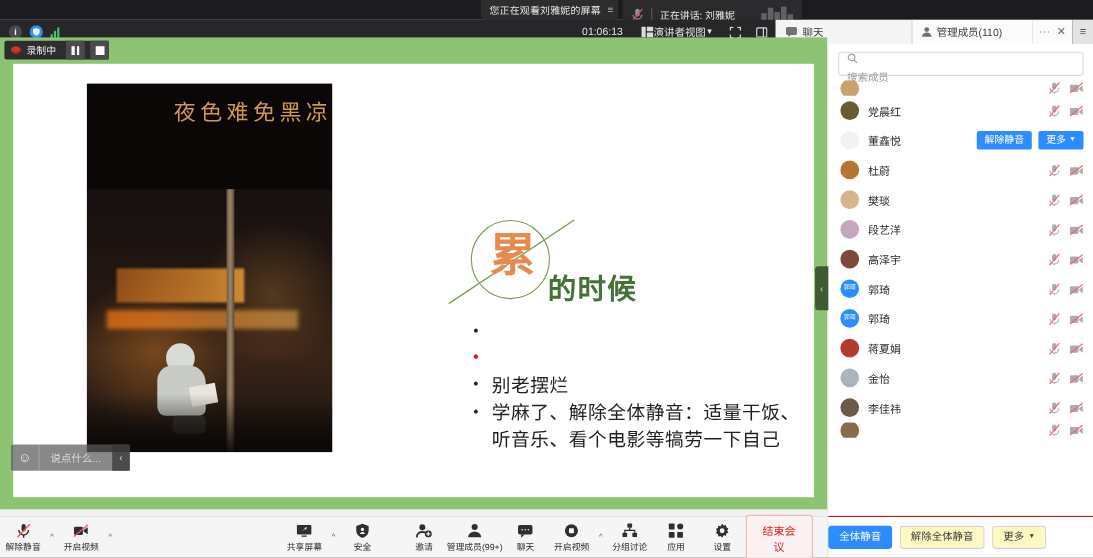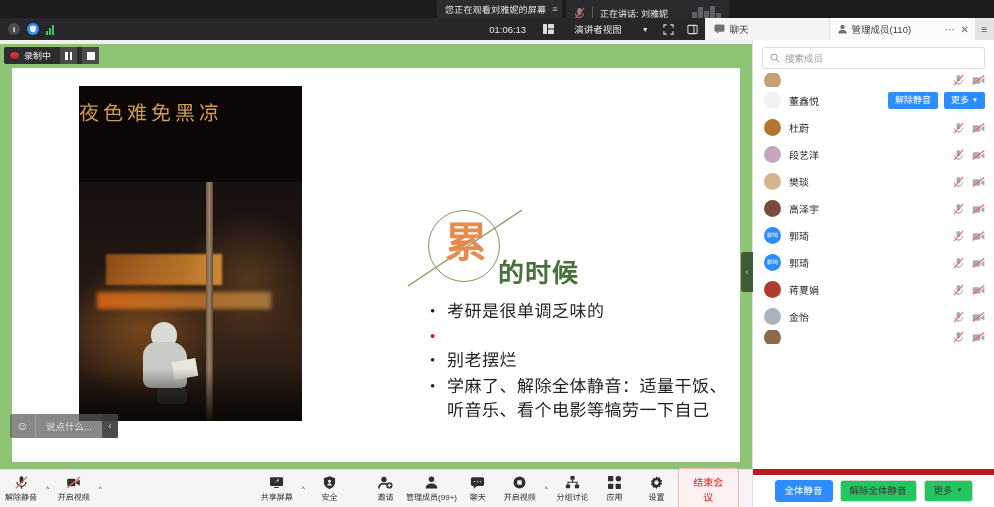--- a/index.html
+++ b/index.html
@@ -84,21 +84,21 @@
   .ctrl-right {
     margin-left: auto; display: flex; align-items: center;
     height: 22px;
   }
   .timer {
     color: #e4e4e4; font-size: 9.5px;
     padding: 0 9px;
     font-family: "Liberation Sans", sans-serif;
   }
   .view-select {
-    display: flex; align-items: center; gap: 20px;
+    display: flex; align-items: center; gap: 0;
     color: #e4e4e4; font-size: 9.5px;
     padding: 0 8px;
   }
   .ic-btn {
     width: 24px; height: 22px;
     display: flex; align-items: center; justify-content: center;
     color: #dcdcdc;
   }
   .chat-tab {
     width: 124px; height: 22px;
@@ -121,21 +121,21 @@
     color: #6a6a6a; font-size: 10px;
   }
   .hamburger {
     width: 19px; height: 22px; background: #e3e3e4;
     display: flex; align-items: center; justify-content: center;
     color: #55555a; font-size: 10px;
   }
 
   
   .share-area {
-    position: absolute; top: 44px; left: 0;
+    position: absolute; top: 34px; left: 0;
     width: 752px; height: 429px;
     background: #8cc474;
     padding: 0;
   }
   .rec-pill {
     position: absolute; top: 3px; left: 4px;
     height: 17px;
     background: #2d2d30;
     border-radius: 2px;
     display: flex; align-items: center;
@@ -165,21 +165,21 @@
     overflow: hidden;
   }
   .photo {
     position: absolute; left: 67px; top: 18px;
     width: 223px; height: 335px;
     background: #0b0707;
     overflow: hidden;
   }
   .photo-poem {
     position: absolute; top: 12px; left: 0; width: 100%;
-    text-align: left;
+    text-align: right;
     color: #d09a53;
     font-family: "Liberation Serif", "DejaVu Serif", serif;
     font-size: 20px;
     line-height: 1.55;
     letter-spacing: 4px;
     text-shadow: 0 0 2px rgba(0,0,0,.8);
   }
   .photo-scene {
     position: absolute; left: 0; top: 96px; width: 100%; height: 239px;
     background:
@@ -321,22 +321,23 @@
     position: absolute; top: 40px; left: 752px;
     width: 242px; height: 467px;
     background: #ffffff;
     border-left: 1px solid #e0e0e0;
     display: flex; flex-direction: column;
   }
   .search-wrap { padding: 7px 9px 4px 9px; }
   .search-box {
     height: 22px;
     border: 1px solid #dcdcdc; border-radius: 3px;
-    display: flex; align-items: center; gap: 5px;
+    display: flex; align-items: flex-start; gap: 5px;
     padding: 0 7px;
+    flex-direction: column;
   }
   .search-ph { color: #9b9b9b; font-size: 9.5px; }
   .plist {
     flex: 1;
     overflow: hidden;
     position: relative;
   }
   .prow {
     height: 27px;
     display: flex; align-items: center;
@@ -366,28 +367,28 @@
   }
   .btn-blue {
     background: #2d8cff; color: #fff;
     font-size: 9px; border-radius: 2px;
     padding: 3px 7px; border: none;
     line-height: 1.15;
   }
   .btn-blue.more { display:flex; align-items:center; gap:3px; }
   .panel-foot {
     height: 38px;
-    border-top: 6px solid #b91c1c;
-    display: flex; align-items: center; justify-content: center;
+    border-top: 1px solid #b91c1c;
+    display: flex; align-items: center; 
     gap: 7px;
   }
   .f-btn {
     font-size: 9.5px; border-radius: 3px;
     padding: 4px 9px; line-height: 1.2;
-    border: 1px solid #d5d5d5; background: #22c55e; color: #3c3c3c;
+    border: 1px solid #d5d5d5; background: #fef9c3; color: #3c3c3c;
   }
   .f-btn.primary { background: #2d8cff; border-color: #2d8cff; color: #fff; }
   .f-btn.more { display:flex; align-items:center; gap:4px; }
 
   
   .toolbar {
     position: absolute; top: 469px; left: 0;
     width: 752px; height: 38px;
     background: #f5f5f5;
     border-top: 1px solid #e2e2e2;
@@ -561,21 +562,20 @@
           <line x1="4" y1="78" x2="118" y2="2" stroke="#7a9b54" stroke-width="1.2"></line>
         </svg>
         <div class="title-circle"></div>
         <div class="slide-char">累</div>
         <div class="slide-sub">的时候</div>
       </div>
 
       <div class="bullets">
         <div class="bullet">
           <span class="dot">•</span>
-          <span class="txt">考研是很单调乏味的</span>
         </div>
         <div class="bullet red">
           <span class="dot">•</span>
         </div>
         <div class="bullet">
           <span class="dot">•</span>
           <span class="txt">别老摆烂</span>
         </div>
         <div class="bullet">
           <span class="dot">•</span>
@@ -605,20 +605,42 @@
           </svg>
         </span>
         <span class="search-ph">搜索成员</span>
       </div>
     </div>
 
     <div class="plist" id="participant-list">
         <div class="prow" style="height: 14px; overflow: hidden;">
           <span class="avatar" style="background: rgb(201, 160, 113);"></span>
           <span class="pname"></span>
+          <span class="prow-icons">
+            <span>
+              <svg width="11" height="12" viewBox="0 0 14 15">
+        <rect x="4.4" y="1" width="5" height="8" rx="2.5" fill="#a9acb3"></rect>
+        <path d="M2 7.6a5 5 0 0 0 10 0" stroke="#a9acb3" stroke-width="1.3" fill="none"></path>
+        <line x1="7" y1="12" x2="7" y2="14" stroke="#a9acb3" stroke-width="1.3"></line>
+        <line x1="1.4" y1="14" x2="12.8" y2="1" stroke="#f06b62" stroke-width="1.4"></line>
+              </svg>
+            </span>
+            <span>
+              <svg width="13" height="12" viewBox="0 0 16 13">
+        <rect x="0.8" y="3" width="9.5" height="8" rx="1.6" fill="#a9acb3"></rect>
+        <path d="M11" fill="none"></path>
+                <path d="M11.2 6.6 15.2 3.6v7.4l-4-2.8z" fill="#a9acb3"></path>
+        <line x1="0.8" y1="12" x2="15" y2="1" stroke="#f06b62" stroke-width="1.4"></line>
+              </svg>
+            </span>
+          </span>
+        </div>
+        <div class="prow">
+          <span class="avatar" style="background: rgb(107, 90, 54);"></span>
+          <span class="pname">党晨红</span>
           <span class="prow-icons">
             <span>
               <svg width="11" height="12" viewBox="0 0 14 15">
         <rect x="4.4" y="1" width="5" height="8" rx="2.5" fill="#a9acb3"></rect>
         <path d="M2 7.6a5 5 0 0 0 10 0" stroke="#a9acb3" stroke-width="1.3" fill="none"></path>
         <line x1="7" y1="12" x2="7" y2="14" stroke="#a9acb3" stroke-width="1.3"></line>
         <line x1="1.4" y1="14" x2="12.8" y2="1" stroke="#f06b62" stroke-width="1.4"></line>
               </svg>
             </span>
             <span>
@@ -658,44 +680,44 @@
               <svg width="13" height="12" viewBox="0 0 16 13">
         <rect x="0.8" y="3" width="9.5" height="8" rx="1.6" fill="#a9acb3"></rect>
         <path d="M11" fill="none"></path>
                 <path d="M11.2 6.6 15.2 3.6v7.4l-4-2.8z" fill="#a9acb3"></path>
         <line x1="0.8" y1="12" x2="15" y2="1" stroke="#f06b62" stroke-width="1.4"></line>
               </svg>
             </span>
           </span>
         </div>
         <div class="prow">
+          <span class="avatar" style="background: rgb(213, 181, 140);"></span>
+          <span class="pname">樊琰</span>
+          <span class="prow-icons">
+            <span>
+              <svg width="11" height="12" viewBox="0 0 14 15">
+        <rect x="4.4" y="1" width="5" height="8" rx="2.5" fill="#a9acb3"></rect>
+        <path d="M2 7.6a5 5 0 0 0 10 0" stroke="#a9acb3" stroke-width="1.3" fill="none"></path>
+        <line x1="7" y1="12" x2="7" y2="14" stroke="#a9acb3" stroke-width="1.3"></line>
+        <line x1="1.4" y1="14" x2="12.8" y2="1" stroke="#f06b62" stroke-width="1.4"></line>
+              </svg>
+            </span>
+            <span>
+              <svg width="13" height="12" viewBox="0 0 16 13">
+        <rect x="0.8" y="3" width="9.5" height="8" rx="1.6" fill="#a9acb3"></rect>
+        <path d="M11" fill="none"></path>
+                <path d="M11.2 6.6 15.2 3.6v7.4l-4-2.8z" fill="#a9acb3"></path>
+        <line x1="0.8" y1="12" x2="15" y2="1" stroke="#f06b62" stroke-width="1.4"></line>
+              </svg>
+            </span>
+          </span>
+        </div>
+        <div class="prow">
           <span class="avatar" style="background: rgb(197, 166, 189);"></span>
           <span class="pname">段艺洋</span>
-          <span class="prow-icons">
-            <span>
-              <svg width="11" height="12" viewBox="0 0 14 15">
-        <rect x="4.4" y="1" width="5" height="8" rx="2.5" fill="#a9acb3"></rect>
-        <path d="M2 7.6a5 5 0 0 0 10 0" stroke="#a9acb3" stroke-width="1.3" fill="none"></path>
-        <line x1="7" y1="12" x2="7" y2="14" stroke="#a9acb3" stroke-width="1.3"></line>
-        <line x1="1.4" y1="14" x2="12.8" y2="1" stroke="#f06b62" stroke-width="1.4"></line>
-              </svg>
-            </span>
-            <span>
-              <svg width="13" height="12" viewBox="0 0 16 13">
-        <rect x="0.8" y="3" width="9.5" height="8" rx="1.6" fill="#a9acb3"></rect>
-        <path d="M11" fill="none"></path>
-                <path d="M11.2 6.6 15.2 3.6v7.4l-4-2.8z" fill="#a9acb3"></path>
-        <line x1="0.8" y1="12" x2="15" y2="1" stroke="#f06b62" stroke-width="1.4"></line>
-              </svg>
-            </span>
-          </span>
-        </div>
-        <div class="prow">
-          <span class="avatar" style="background: rgb(213, 181, 140);"></span>
-          <span class="pname">樊琰</span>
           <span class="prow-icons">
             <span>
               <svg width="11" height="12" viewBox="0 0 14 15">
         <rect x="4.4" y="1" width="5" height="8" rx="2.5" fill="#a9acb3"></rect>
         <path d="M2 7.6a5 5 0 0 0 10 0" stroke="#a9acb3" stroke-width="1.3" fill="none"></path>
         <line x1="7" y1="12" x2="7" y2="14" stroke="#a9acb3" stroke-width="1.3"></line>
         <line x1="1.4" y1="14" x2="12.8" y2="1" stroke="#f06b62" stroke-width="1.4"></line>
               </svg>
             </span>
             <span>
@@ -792,20 +814,42 @@
         <path d="M11" fill="none"></path>
                 <path d="M11.2 6.6 15.2 3.6v7.4l-4-2.8z" fill="#a9acb3"></path>
         <line x1="0.8" y1="12" x2="15" y2="1" stroke="#f06b62" stroke-width="1.4"></line>
               </svg>
             </span>
           </span>
         </div>
         <div class="prow">
           <span class="avatar" style="background: rgb(169, 180, 189);"></span>
           <span class="pname">金怡</span>
+          <span class="prow-icons">
+            <span>
+              <svg width="11" height="12" viewBox="0 0 14 15">
+        <rect x="4.4" y="1" width="5" height="8" rx="2.5" fill="#a9acb3"></rect>
+        <path d="M2 7.6a5 5 0 0 0 10 0" stroke="#a9acb3" stroke-width="1.3" fill="none"></path>
+        <line x1="7" y1="12" x2="7" y2="14" stroke="#a9acb3" stroke-width="1.3"></line>
+        <line x1="1.4" y1="14" x2="12.8" y2="1" stroke="#f06b62" stroke-width="1.4"></line>
+              </svg>
+            </span>
+            <span>
+              <svg width="13" height="12" viewBox="0 0 16 13">
+        <rect x="0.8" y="3" width="9.5" height="8" rx="1.6" fill="#a9acb3"></rect>
+        <path d="M11" fill="none"></path>
+                <path d="M11.2 6.6 15.2 3.6v7.4l-4-2.8z" fill="#a9acb3"></path>
+        <line x1="0.8" y1="12" x2="15" y2="1" stroke="#f06b62" stroke-width="1.4"></line>
+              </svg>
+            </span>
+          </span>
+        </div>
+        <div class="prow">
+          <span class="avatar" style="background: rgb(109, 90, 73);"></span>
+          <span class="pname">李佳祎</span>
           <span class="prow-icons">
             <span>
               <svg width="11" height="12" viewBox="0 0 14 15">
         <rect x="4.4" y="1" width="5" height="8" rx="2.5" fill="#a9acb3"></rect>
         <path d="M2 7.6a5 5 0 0 0 10 0" stroke="#a9acb3" stroke-width="1.3" fill="none"></path>
         <line x1="7" y1="12" x2="7" y2="14" stroke="#a9acb3" stroke-width="1.3"></line>
         <line x1="1.4" y1="14" x2="12.8" y2="1" stroke="#f06b62" stroke-width="1.4"></line>
               </svg>
             </span>
             <span>

